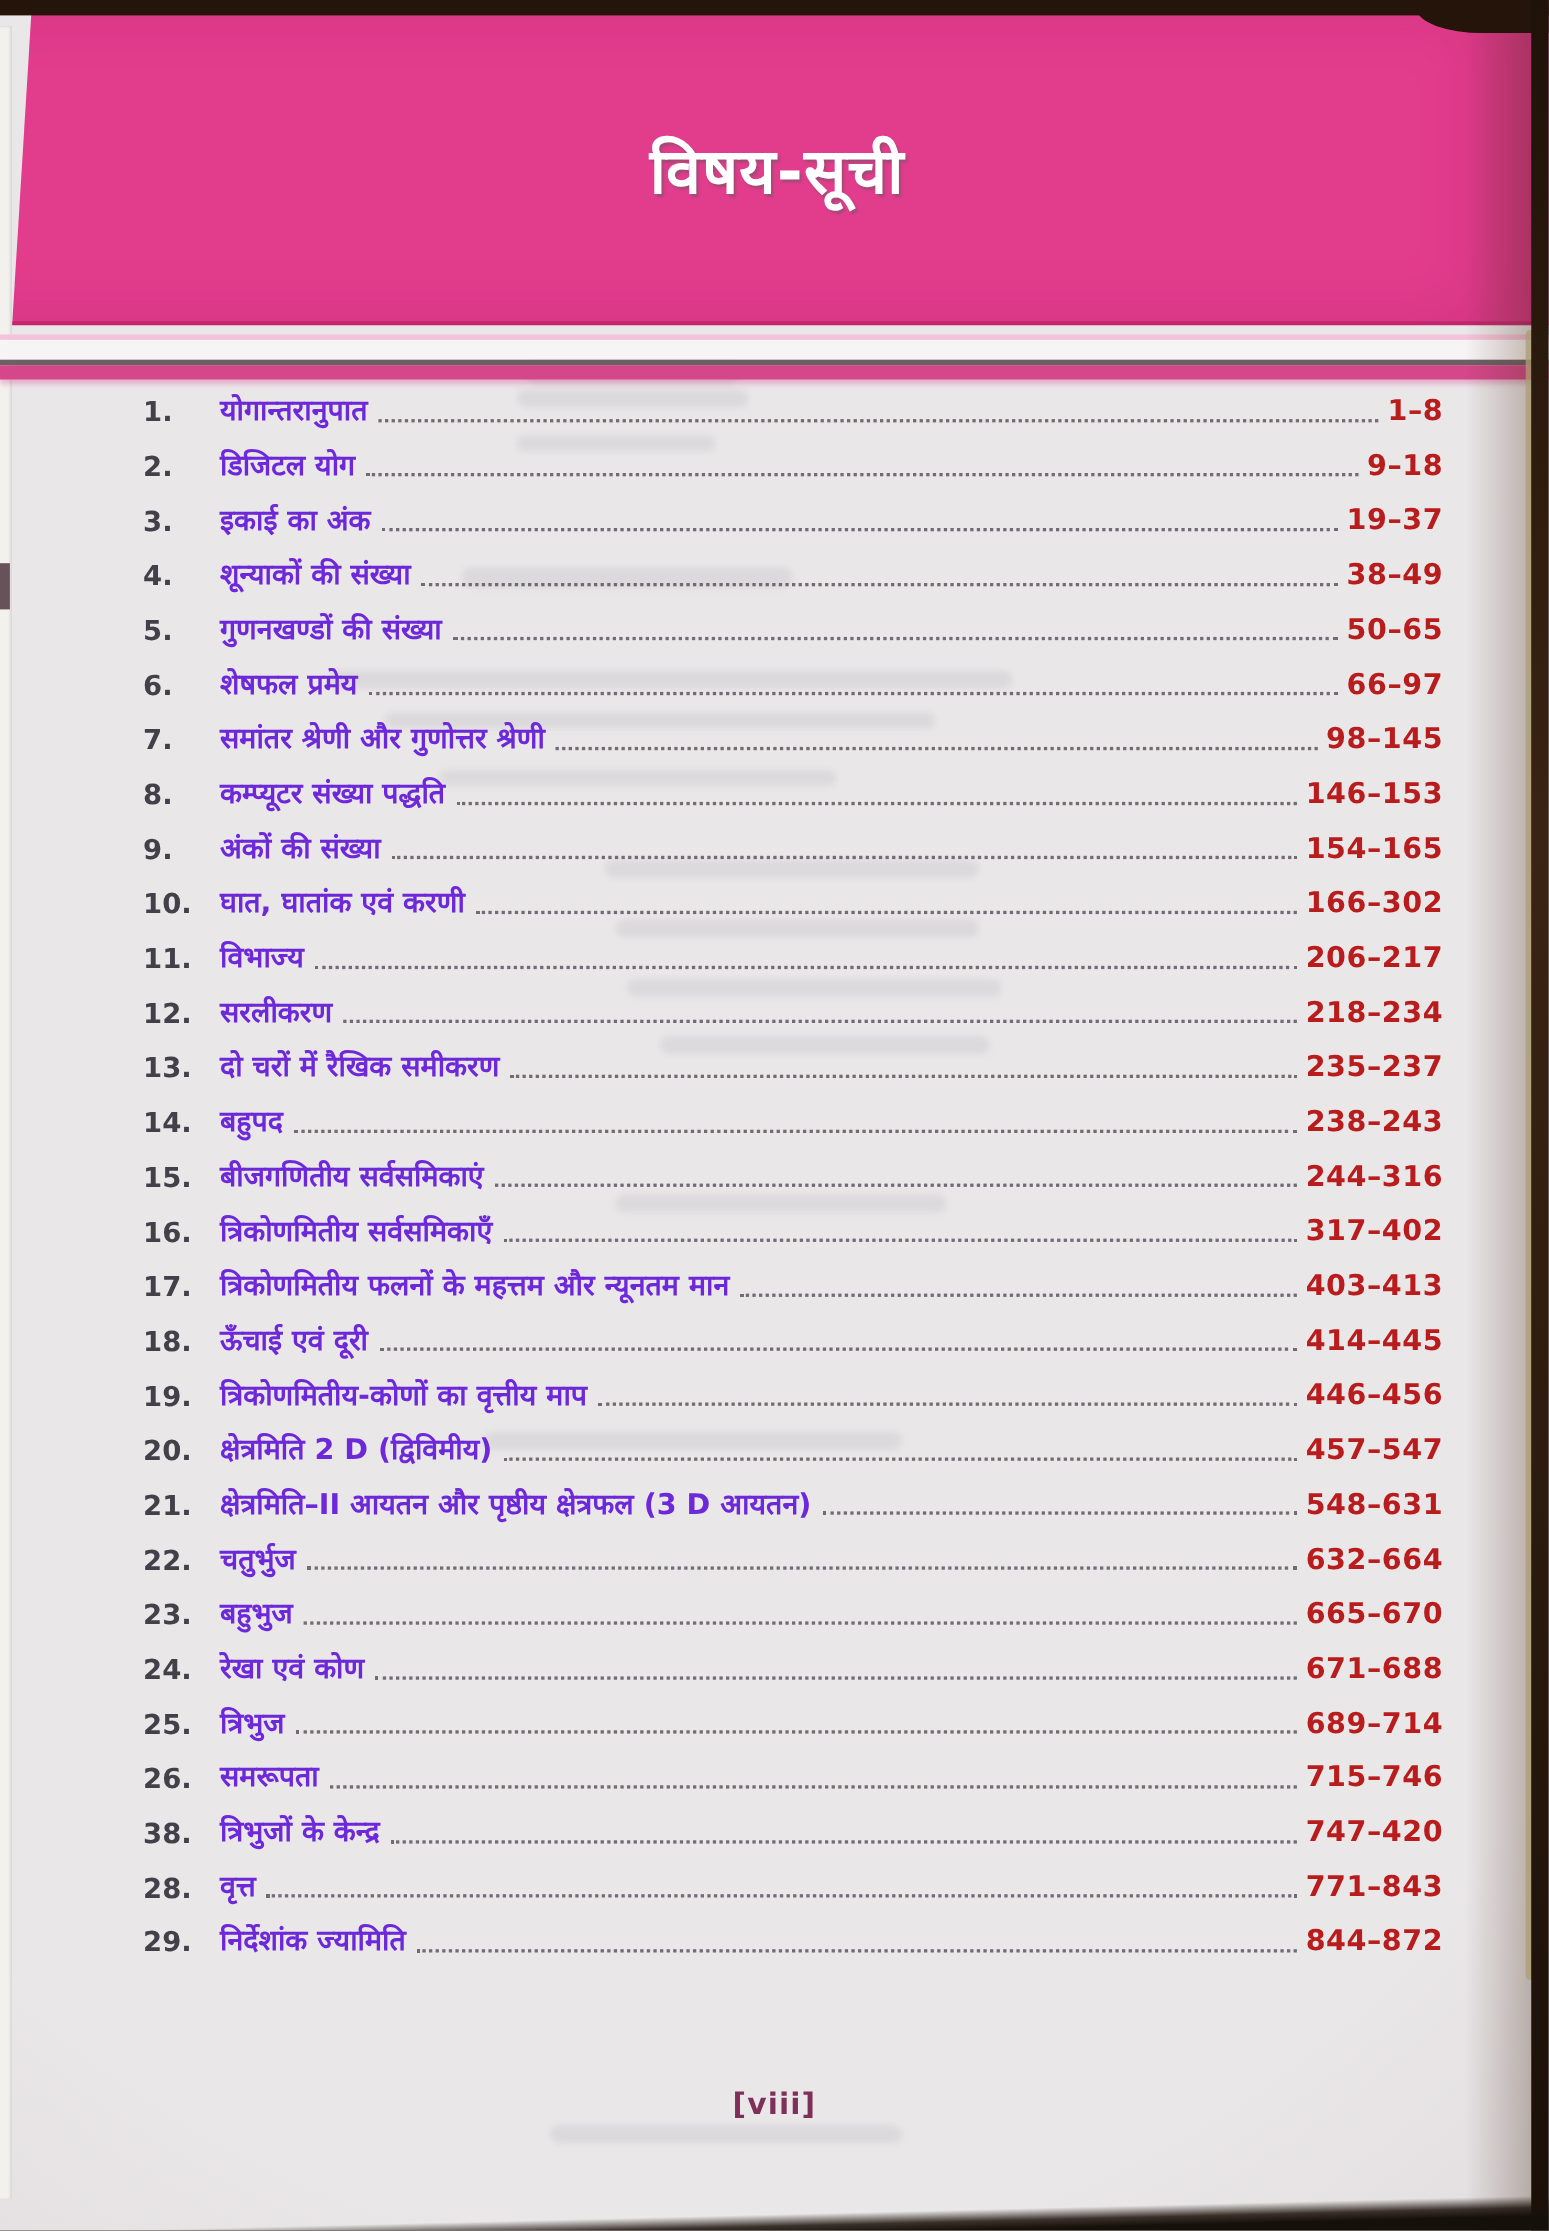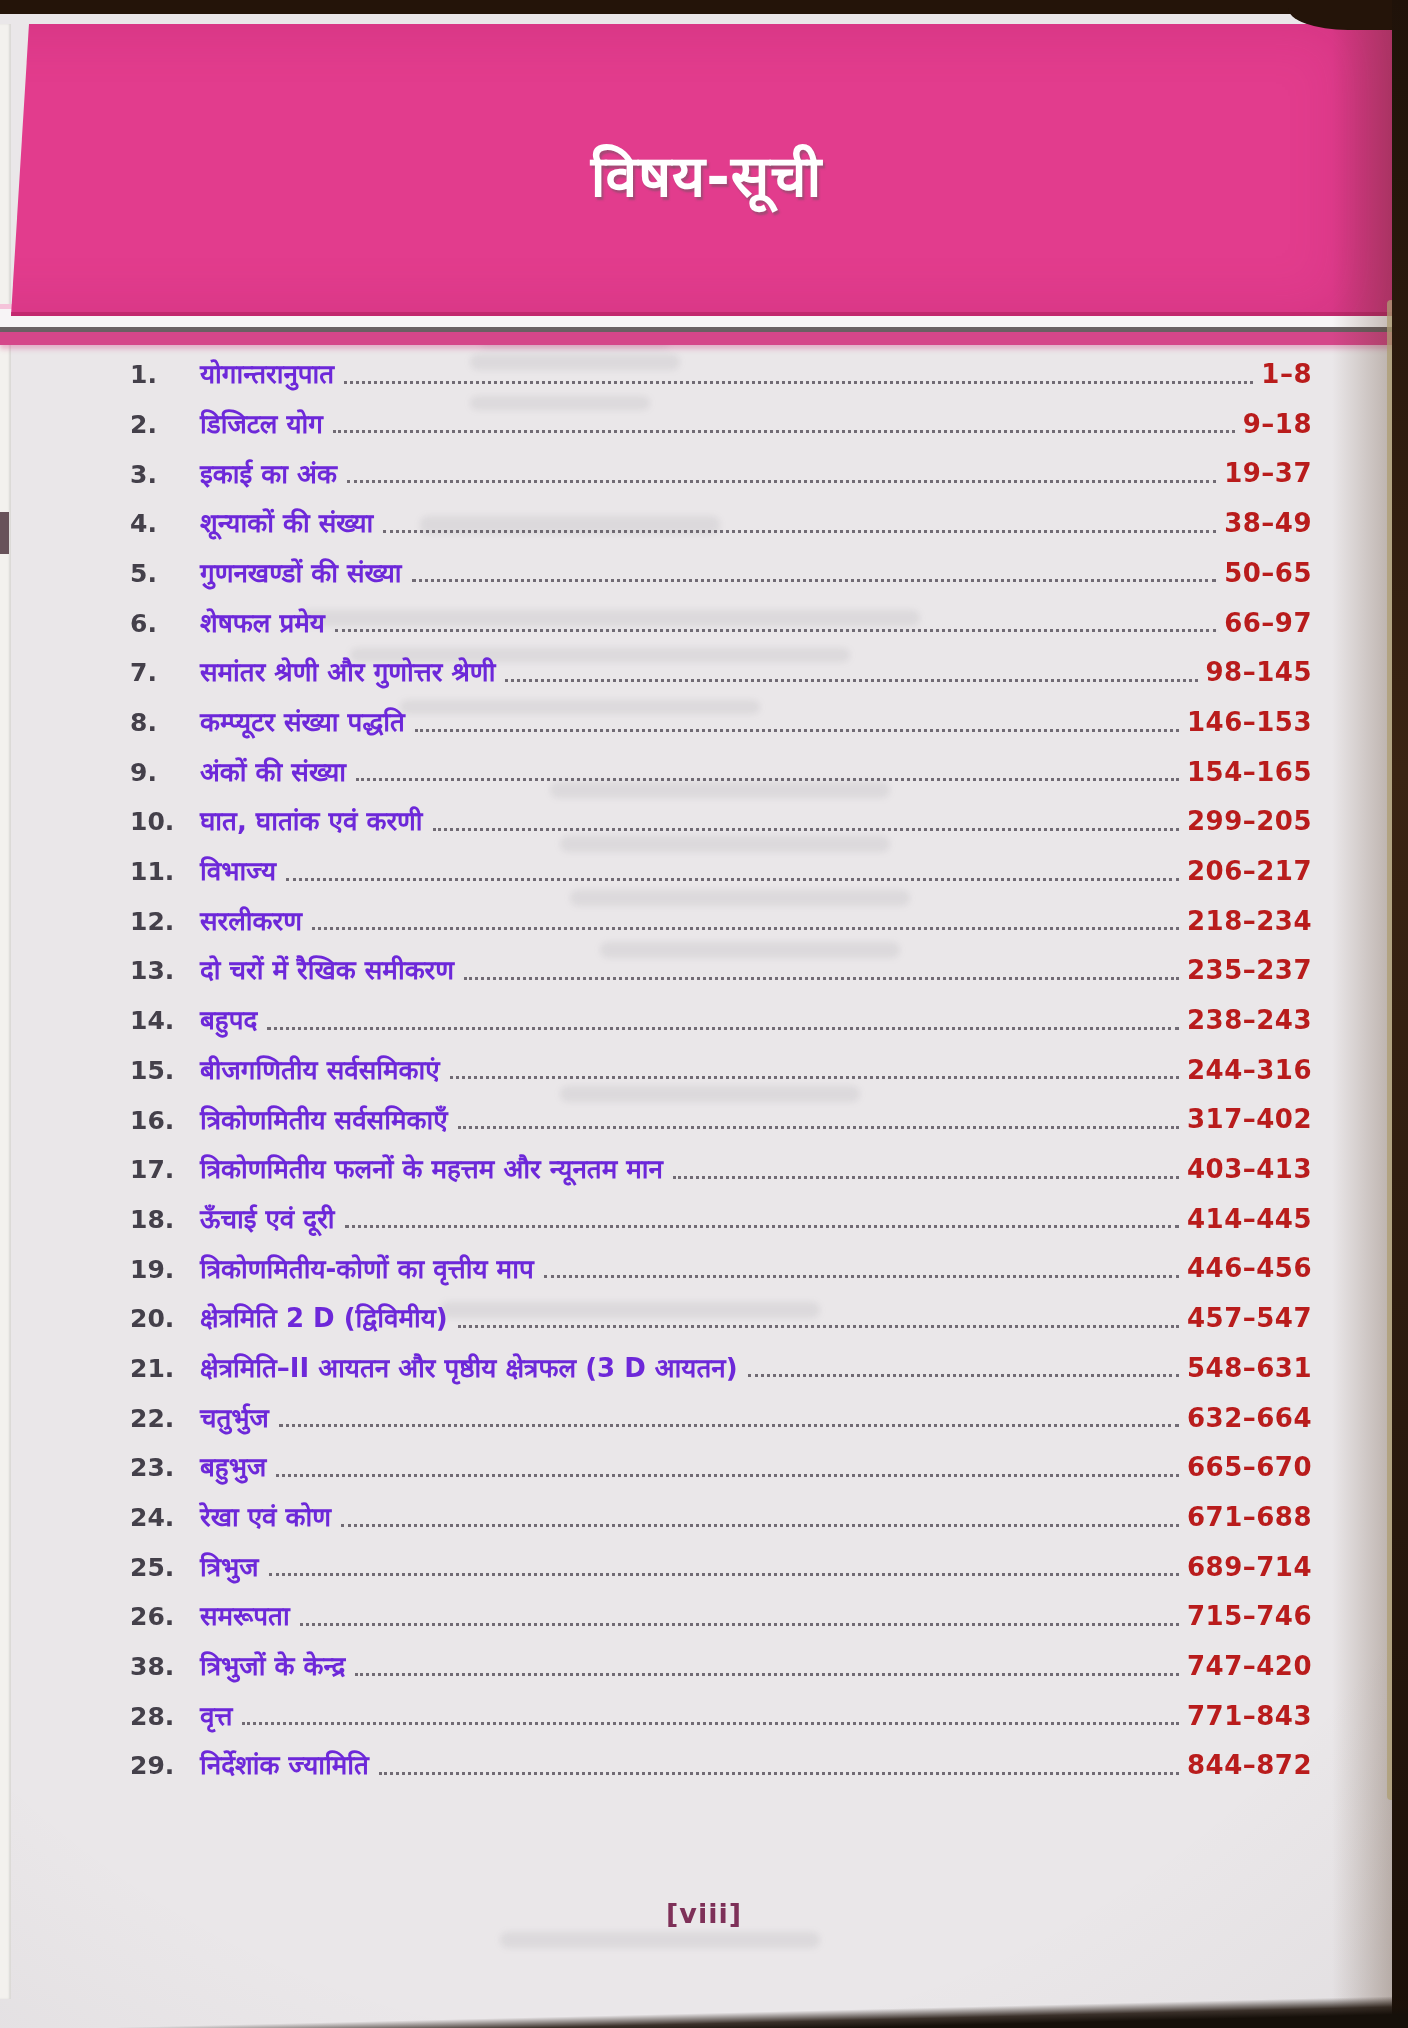--- a/index.html
+++ b/index.html
@@ -18,21 +18,21 @@
     background:linear-gradient(to right,rgba(80,52,30,0),rgba(80,52,30,0.30));}
   .bottom-dark{position:absolute;bottom:0;left:0;right:0;height:42px;z-index:6;
     background:linear-gradient(178.6deg,rgba(22,16,10,0) 58%,rgba(28,17,9,0.85) 72%,#16100a 82%);}
   .left-page-edge{position:absolute;top:24px;left:0;width:11px;height:1975px;background:#f3f1ee;
     box-shadow:inset -2px 0 2px rgba(0,0,0,0.10);z-index:4;}
   .left-tab{position:absolute;top:512px;left:0;width:9px;height:42px;background:#68525a;z-index:7;}
   .vignette{position:absolute;inset:0;z-index:3;pointer-events:none;
     background:radial-gradient(120% 100% at 45% 40%,rgba(0,0,0,0) 60%,rgba(60,50,55,0.12) 100%);}
   
   .pink-band{
-    position:absolute;top:24px;left:5px;right:0;height:292px;background:#e23c8d;z-index:5;
+    position:absolute;top:4px;left:5px;right:0;height:292px;background:#e23c8d;z-index:5;
     clip-path:polygon(24px 0,100% 0,100% 100%,6px 100%);
     box-shadow:inset -60px 0 60px rgba(140,20,80,0.20), inset 0 -4px 0 #c82b72;
   }
   .band-title{
     position:absolute;left:0;right:0;top:118px;margin:0;text-align:center;
     font-size:57px;font-weight:bold;color:#ffffff;letter-spacing:1px;line-height:1.2;
     text-shadow:2px 3px 2px rgba(90,90,90,0.45);
   }
   
   .sep-lightpink{position:absolute;top:304px;left:0;right:0;height:5px;background:#f5c3da;z-index:4;}
@@ -158,21 +158,21 @@
     <span class="toc-num">9.</span>
     <span class="toc-label">अंकों की संख्या</span>
     <span class="toc-leader"></span>
     <span class="toc-pages">154–165</span>
   </div>
 
   <div class="toc-row">
     <span class="toc-num">10.</span>
     <span class="toc-label">घात, घातांक एवं करणी</span>
     <span class="toc-leader"></span>
-    <span class="toc-pages">299–205</span>
+    <span class="toc-pages">166–302</span>
   </div>
 
   <div class="toc-row">
     <span class="toc-num">11.</span>
     <span class="toc-label">विभाज्य</span>
     <span class="toc-leader"></span>
     <span class="toc-pages">206–217</span>
   </div>
 
   <div class="toc-row">

